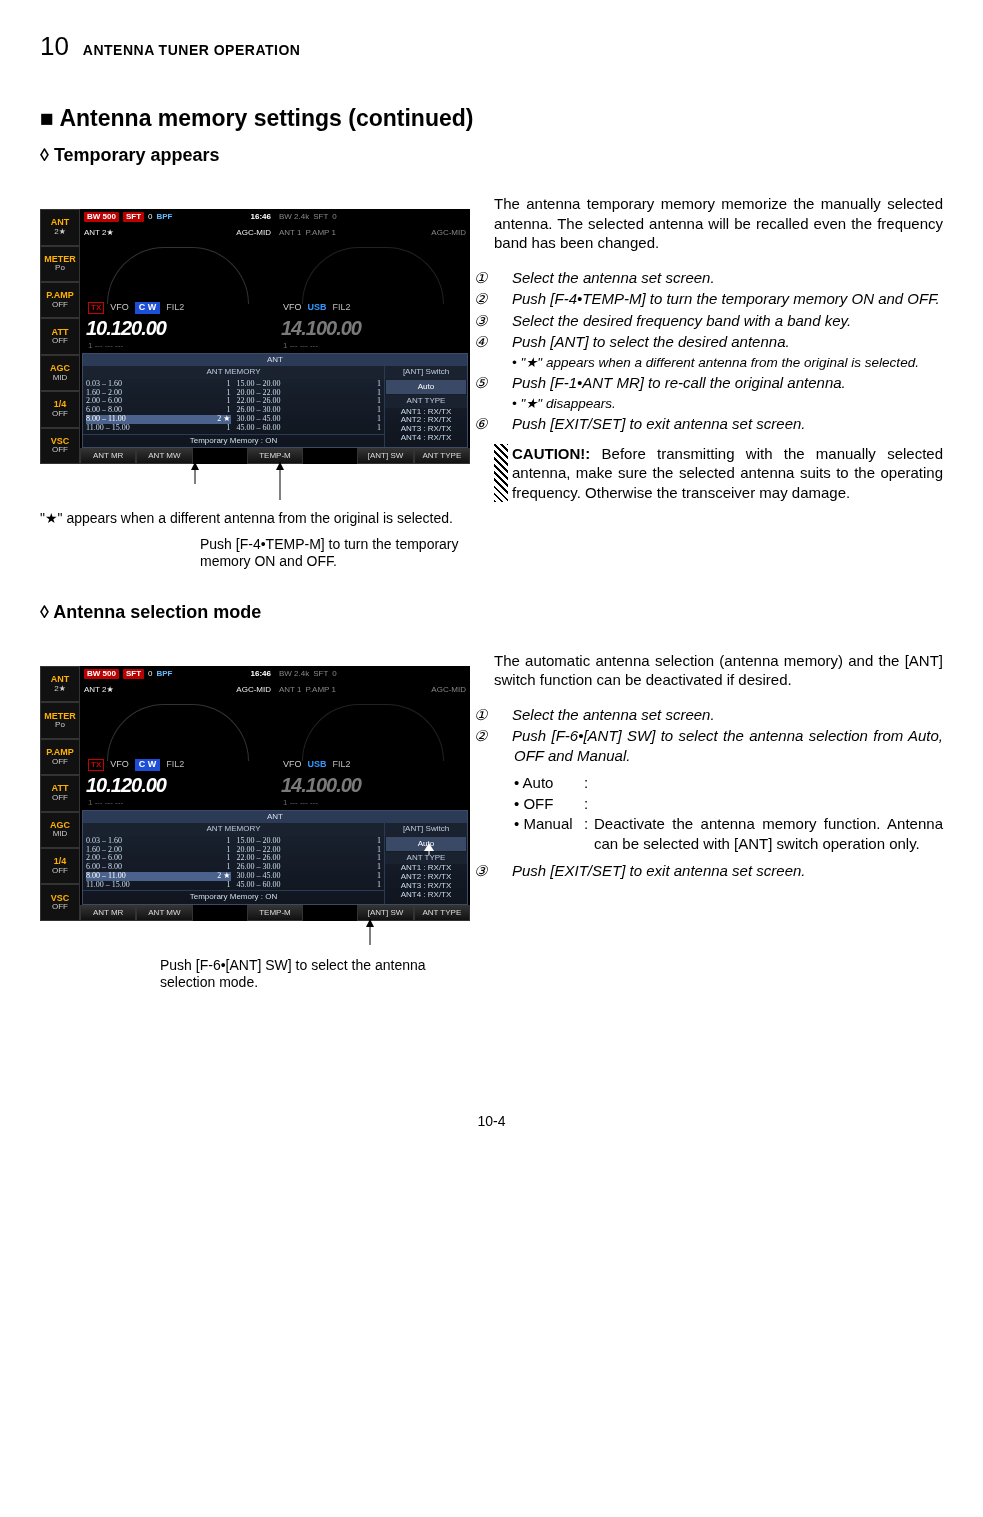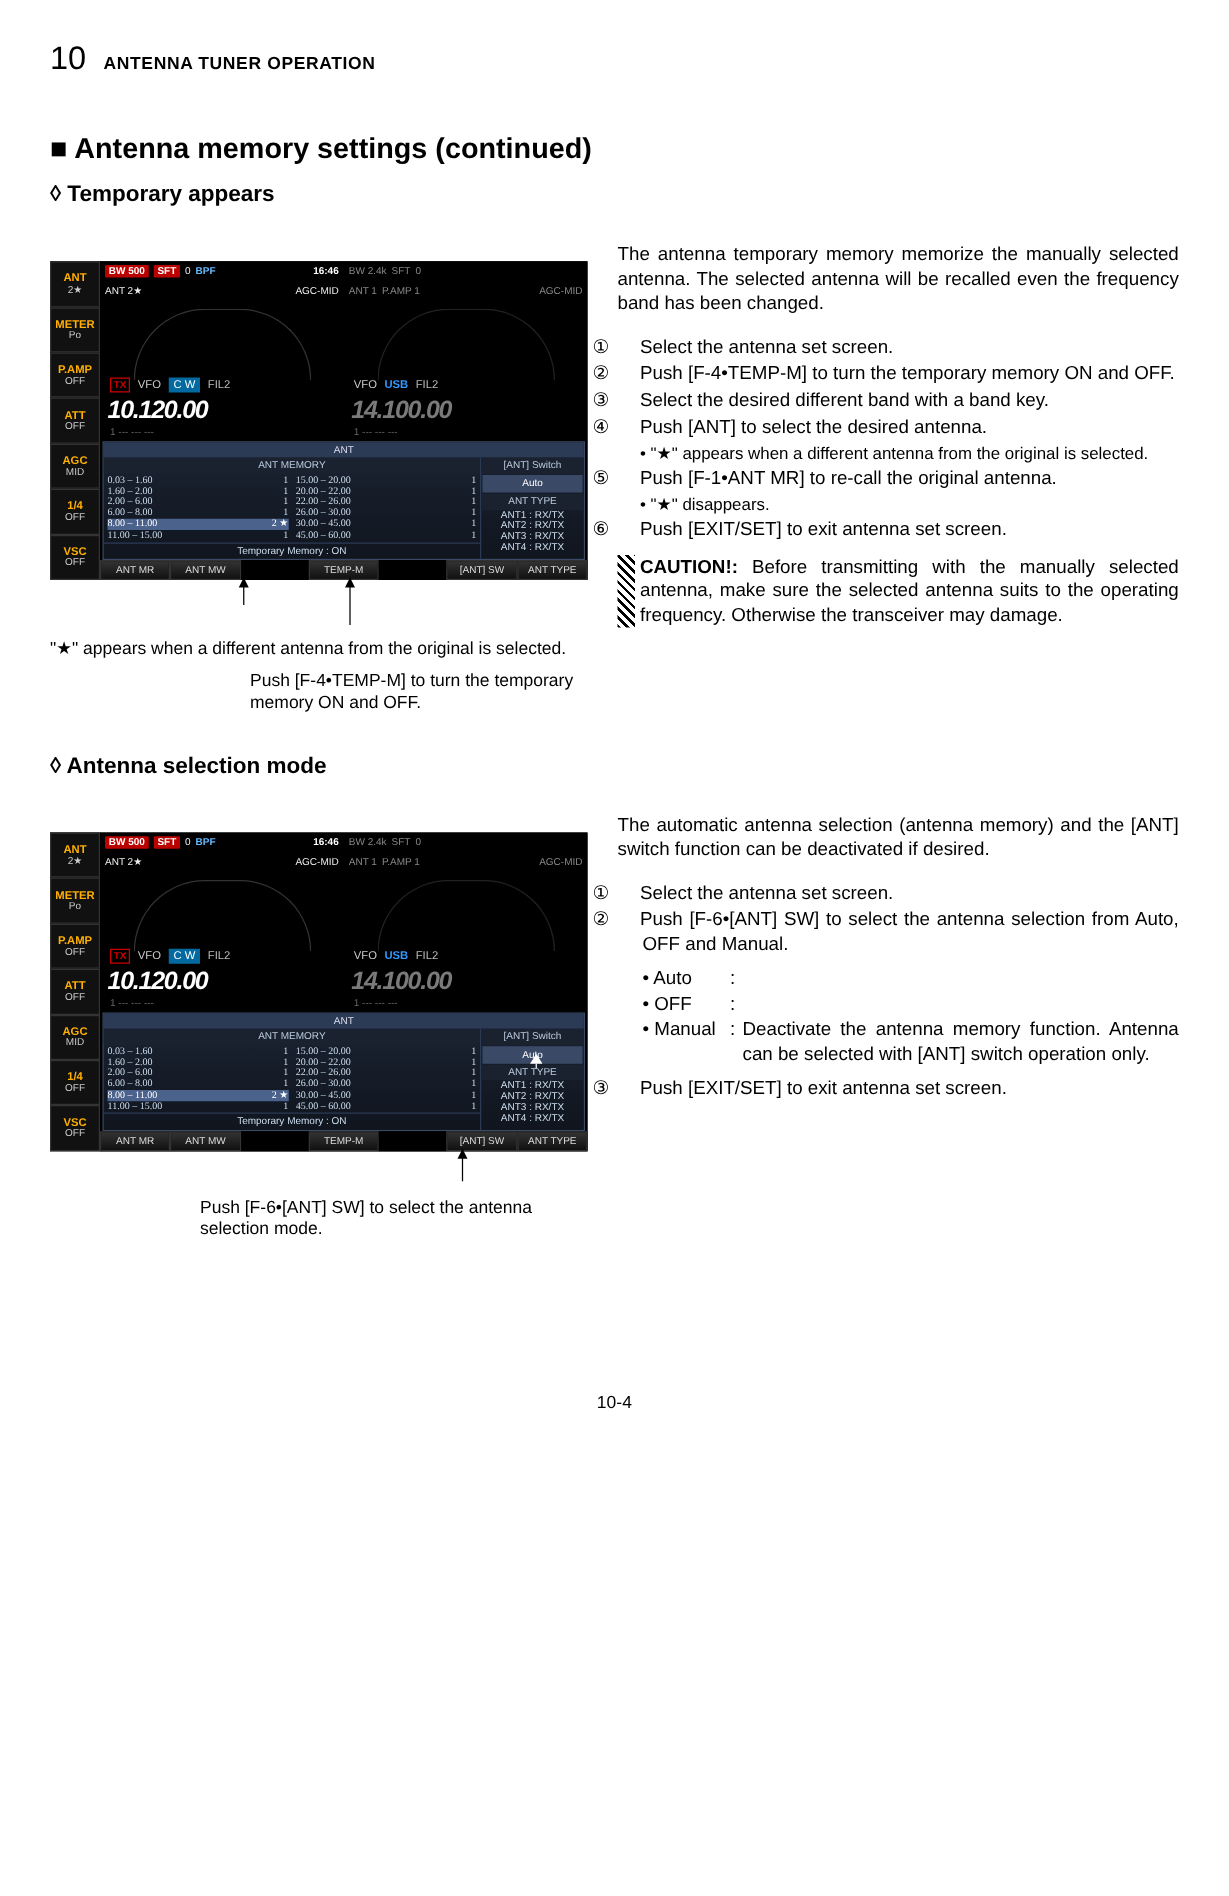--- a/index.html
+++ b/index.html
@@ -15,21 +15,21 @@
   .pg-hdr { font-size: 14px; margin-bottom: 40px; }
   .pg-hdr .chnum { font-size: 26px; font-weight: normal; margin-right: 10px; }
   .pg-hdr .chtitle { font-weight: bold; letter-spacing: 0.5px; }
   .sec-title { font-size: 23px; font-weight: bold; margin: 20px 0 10px; }
   .sub-title { font-size: 18px; font-weight: bold; margin: 6px 0 12px; }
   .twocol { display: flex; gap: 24px; margin-bottom: 30px; }
   .left { flex: 0 0 430px; }
   .right { flex: 1; text-align: justify; }
   .caption { font-size: 14px; margin-top: 8px; line-height: 1.25; }
   .caption.indent { margin-left: 160px; }
-  ol.steps { list-style: none; padding: 0; margin: 8px 0; }
+  ol.steps { list-style: none; padding: 0; margin: 8px 0; font-style: italic; }
   ol.steps li { margin: 2px 0; padding-left: 20px; text-indent: -20px; text-align: justify; }
   .num { display:inline-block; width:18px; font-weight:normal; }
   .bullet-note { font-size: 13.5px; padding-left: 30px; text-indent: -12px; margin: 1px 0; }
   .desc-list { margin: 4px 0 6px 20px; }
   .desc-row { display: flex; margin: 1px 0; }
   .desc-label { flex: 0 0 70px; }
   .desc-colon { flex: 0 0 10px; }
   .desc-text { flex: 1; text-align: justify; }
   .caution { margin-top: 10px; display:flex; }
   .caution-bar { flex: 0 0 14px; background: repeating-linear-gradient(45deg,#000 0,#000 2px,#fff 2px,#fff 5px); margin-right:4px; }
@@ -51,21 +51,21 @@
   .tag-red { background:#b00; color:#fff; padding:0 3px; font-weight:bold; border-radius:1px;}
   .tag-grey { color:#888;}
   .tag-wht { color:#eee;}
   .clock { color:#fff; font-weight:bold;}
   .dials { height:60px; display:flex; }
   .dial { flex:1; position:relative; display:flex; align-items:center; justify-content:center;}
   .arc { width:140px; height:56px; border:1px solid #333; border-bottom:none; border-radius:80px 80px 0 0; position:absolute; top:6px;}
   .freqline { height:14px; display:flex;}
   .freqline .half { flex:1; padding:0 8px; font-size:9px; display:flex; gap:6px; align-items:center;}
   .vfo { color:#ccc;}
-  .mode-cw { background:#0369a1; color:#fff; padding:0 4px; font-weight:normal;}
+  .mode-cw { background:#1d4ed8; color:#fff; padding:0 4px; font-weight:bold;}
   .mode-usb { color:#39f; font-weight:bold;}
   .fil { color:#bbb;}
   .tx { color:#c00; font-weight:bold; border:1px solid #c00; font-size:8px; padding:0 2px;}
   .bigfreq { height:26px; display:flex;}
   .bigfreq .half { flex:1; padding:0 6px; font-family:'Arial Black',Arial; font-style:italic; font-size:20px; letter-spacing:-1px; font-weight:900;}
   .bigfreq .l { color:#fff;}
   .bigfreq .r { color:#7a7a7a;}
   .subline { height:10px; display:flex;}
   .subline .half { flex:1; padding:0 8px; color:#666; font-size:8px;}
 
@@ -289,21 +289,21 @@
     </svg>
       </div>
     <div class="caption">"★" appears when a different antenna from the original is selected.</div>
     <div class="caption indent">Push [F-4•TEMP-M] to turn the temporary memory ON and OFF.</div>
   </div>
   <div class="right">
     <p>The antenna temporary memory memorize the manually selected antenna. The selected antenna will be recalled even the frequency band has been changed.</p>
     <ol class="steps">
       <li><span class="num">①</span><span>Select the antenna set screen.</span></li>
       <li><span class="num">②</span><span>Push [F-4•TEMP-M] to turn the temporary memory ON and OFF.</span></li>
-      <li><span class="num">③</span><span>Select the desired different band with a band key.</span></li>
+      <li><span class="num">③</span><span>Select the desired frequency band with a band key.</span></li>
       <li><span class="num">④</span><span>Push [ANT] to select the desired antenna.</span></li>
       <div class="bullet-note">• "★" appears when a different antenna from the original is selected.</div>
       <li><span class="num">⑤</span><span>Push [F-1•ANT MR] to re-call the original antenna.</span></li>
       <div class="bullet-note">• "★" disappears.</div>
       <li><span class="num">⑥</span><span>Push [EXIT/SET] to exit antenna set screen.</span></li>
     </ol>
     <div class="caution">
       <div class="caution-bar"></div>
       <div class="caution-body"><b>CAUTION!:</b><span> Before transmitting with the manually selected antenna, make sure the selected antenna suits to the operating frequency. Otherwise the transceiver may damage.</span></div>
     </div>

